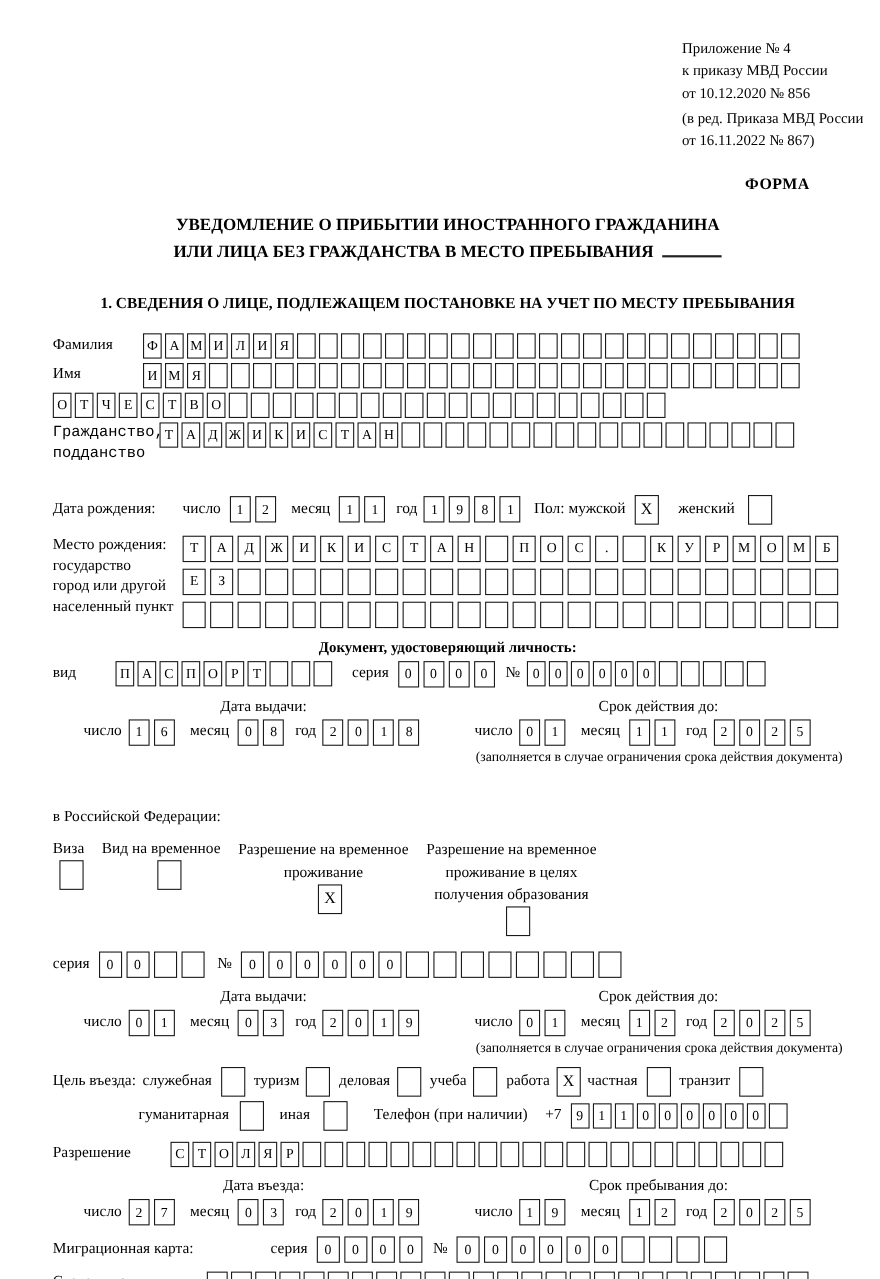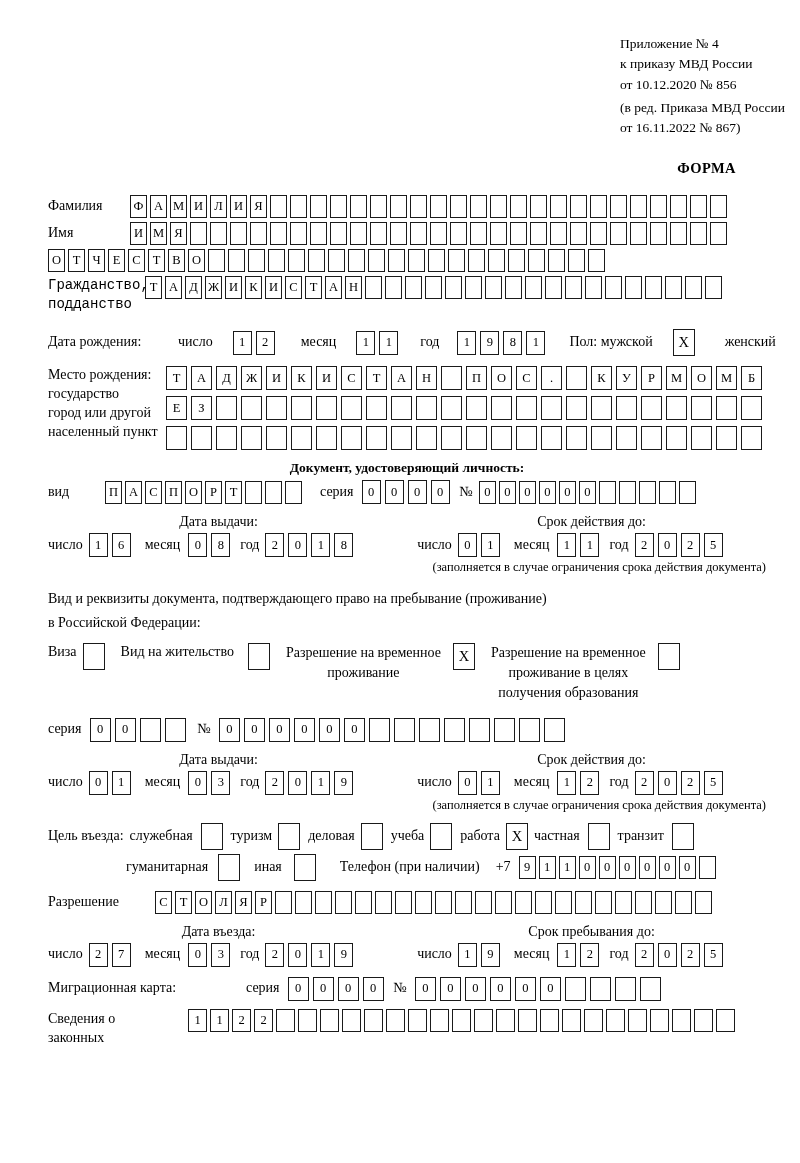--- a/index.html
+++ b/index.html
@@ -20,57 +20,62 @@
   .cells{display:flex;gap:3px;flex:none;}
   .cell{flex:none;width:15px;height:21px;border:1.5px solid #1a1a1a;display:flex;align-items:center;justify-content:center;font-size:12.5px;background:#fff;}
   .cells-d{gap:4px;}
   .cells-d .cell{width:17px;height:22px;}
   .cells-md{gap:4px;}
   .cells-md .cell{width:19px;height:22px;}
   .cells-g{gap:3px;}
   .cells-g .cell{width:17px;height:21px;}
   .chk{flex:none;width:20px;height:25px;border:1.5px solid #1a1a1a;display:inline-flex;align-items:center;justify-content:center;font-size:14.5px;background:#fff;}
   
-  .mt6{margin-top:4px;}.mt8{margin-top:8px;}.mt10{margin-top:10px;}.mt12{margin-top:15px;gap:12px;}.mt14{margin-top:14px;}.mt18{margin-top:18px;}
+  .mt6{margin-top:4px;}.mt8{margin-top:8px;}.mt10{margin-top:10px;}.mt12{margin-top:28px;}.mt14{margin-top:14px;}.mt18{margin-top:18px;}
   .ml6{margin-left:6px;}.ml8{margin-left:8px;}.ml10{margin-left:10px;}.ml12{margin-left:12px;}.ml14{margin-left:14px;}.ml16{margin-left:16px;}.ml18{margin-left:18px;}.ml24{margin-left:24px;}.ml40{margin-left:40px;}
   .mr6{margin-right:6px;}.mr8{margin-right:8px;}
   .w82{width:82px;}.w97{width:97px;font-family:Liberation Mono, monospace;}.w108{width:108px;}.w112{width:112px;}.w118{width:118px;}.w57{width:57px;}.w107{width:107px;}.w158{width:158px;}
   .stack{display:flex;flex-direction:column;gap:6px;}
   .center-b{font-weight:bold;text-align:center;font-size:13.5px;margin-top:10px;}
   
-  .dates{display:flex;margin-top:10px;}
+  .dates{display:flex;margin-top:10px;margin-left:28px;}
   .dgrp{width:352px;}
   .dgrp-r{margin-left:28px;width:360px;}
   .dhead{text-align:center;font-size:14px;margin-bottom:3px;}
   .drow{display:flex;align-items:center;}
   .note-r{font-size:12.5px;text-align:right;margin-top:3px;}
   .para{font-size:14px;line-height:1.7;margin-top:12px;}
   
-  .popt{display:flex;align-items:flex-start;}
+  .popt{display:flex;align-items:center;flex-direction:column;}
   .plines{text-align:center;font-size:14px;line-height:1.45;}
   
   .glabel{width:140px;font-size:14px;line-height:1.38;flex:none;}
 </style>
 </head>
 <body>
 
 <div class="page">
 
   <div class="hdr">
     <div>Приложение № 4</div>
     <div>к приказу МВД России</div>
     <div>от 10.12.2020 № 856</div>
     <div class="amend">
       <div>(в ред. Приказа МВД России</div>
       <div>от 16.11.2022 № 867)</div>
     </div>
   </div>
   <div class="forma">ФОРМА</div>
 
-
+  <div class="title">
+    <div>УВЕДОМЛЕНИЕ О ПРИБЫТИИ ИНОСТРАННОГО ГРАЖДАНИНА</div>
+    <div><span>ИЛИ ЛИЦА БЕЗ ГРАЖДАНСТВА В МЕСТО ПРЕБЫВАНИЯ</span><span class="blank"></span></div>
+  </div>
+
+  <div class="sec">1. СВЕДЕНИЯ О ЛИЦЕ, ПОДЛЕЖАЩЕМ ПОСТАНОВКЕ НА УЧЕТ ПО МЕСТУ ПРЕБЫВАНИЯ</div>
 
   <div class="row mt18 ai-c">
     <span class="lbl w82">Фамилия</span>
     <span class="cells">
         <span class="cell">Ф</span>
         <span class="cell">А</span>
         <span class="cell">М</span>
         <span class="cell">И</span>
         <span class="cell">Л</span>
         <span class="cell">И</span>
@@ -403,31 +408,31 @@
             <span class="cell">0</span>
             <span class="cell">2</span>
             <span class="cell">5</span>
           </span>
       </div>
     </div>
   </div>
   <div class="note-r">(заполняется в случае ограничения срока действия документа)</div>
 
   <div class="para">
-    <span>Вид и реквизиты документа, подтверждающего право на пребывание (проживание)</span><br>
+    <br>
     <span>в Российской Федерации:</span>
   </div>
 
   <div class="row mt8">
     <span class="popt">
       <span class="lbl">Виза</span>
       <span class="chk ml6"></span>
     </span>
     <span class="popt ml16">
-      <span class="lbl">Вид на жительство</span>
+      <span class="lbl">Вид на временное</span>
       <span class="chk ml14"></span>
     </span>
     <span class="popt ml16">
       <span class="plines">
         <div>Разрешение на временное</div>
         <div>проживание</div>
       </span>
       <span class="chk ml12">X</span>
     </span>
     <span class="popt ml16">

